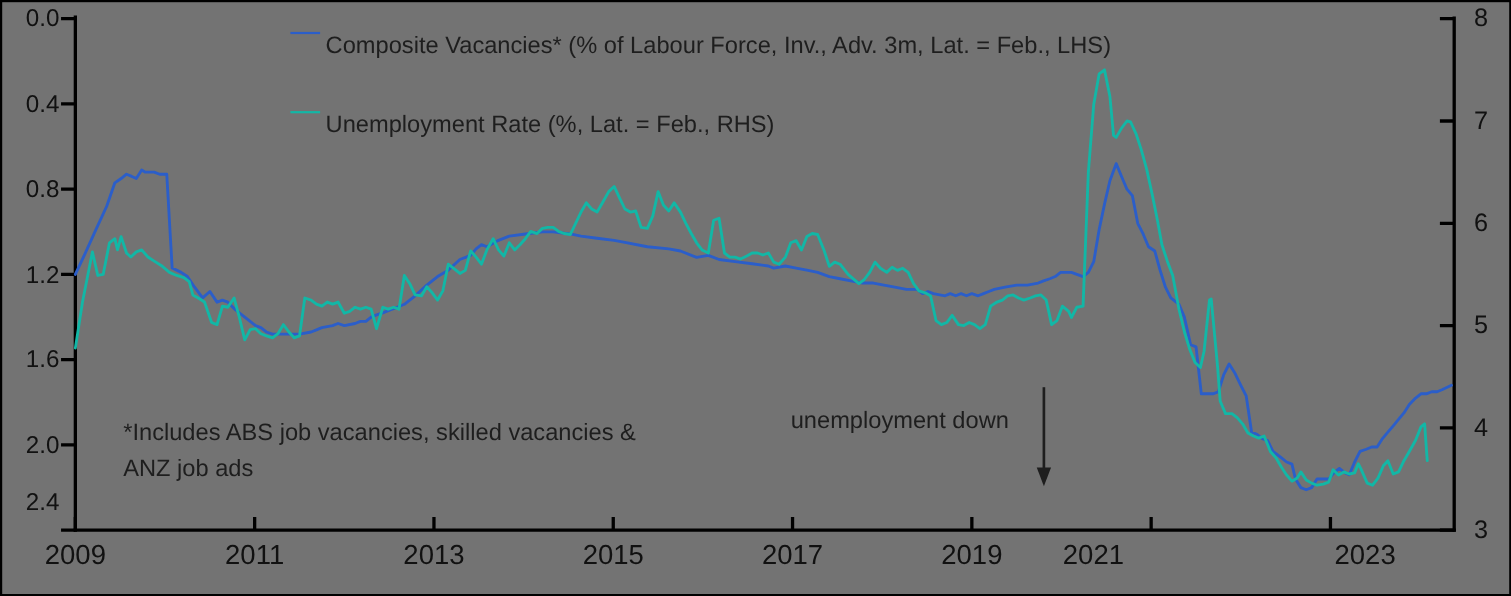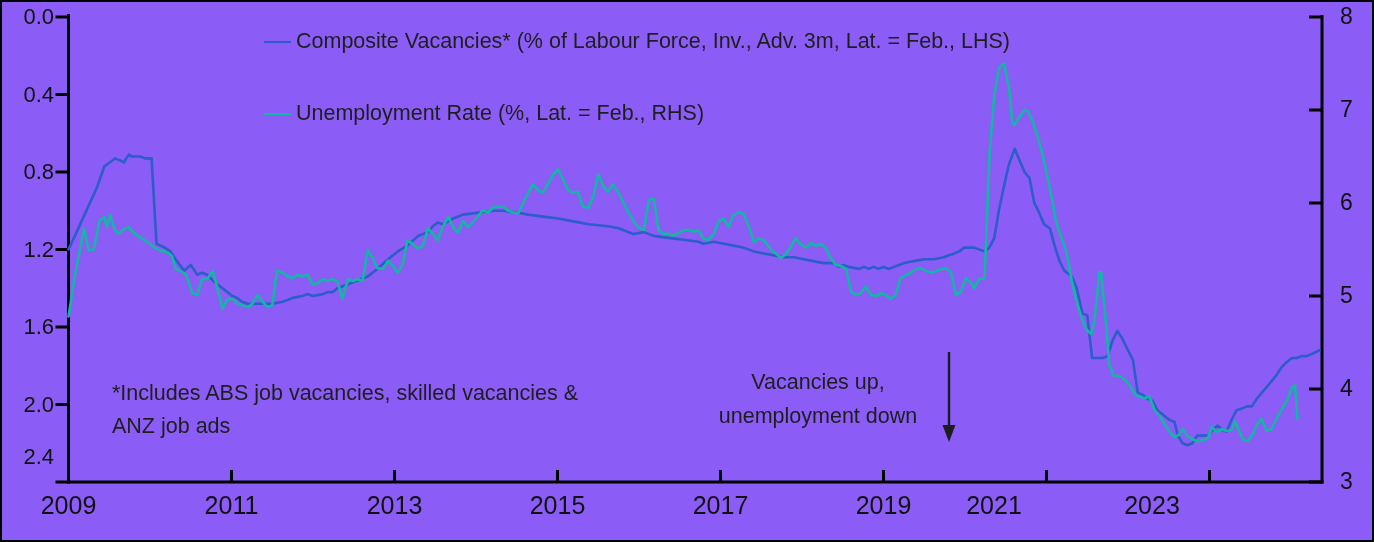--- a/index.html
+++ b/index.html
@@ -1,26 +1,26 @@
 <!DOCTYPE html>
 <html><head>
 <meta charset="utf-8">
 <style>
   html,body{margin:0;padding:0;background:#888;}
   .frame{
-    position:relative; width:1374px; height:542px; background:#8b5cf6;
+    position:relative; width:1374px; height:542px; background:#737373;
     border:2px solid #000; box-sizing:border-box; overflow:hidden;
     font-family:"Liberation Sans", sans-serif; color:#1a1a1a;
   }
   svg.plot{position:absolute; left:0; top:0; width:1370px; height:538px;}
   .lbl{position:absolute; color:#111; white-space:nowrap;}
   .ytick-l{width:50px; text-align:right; font-size:22px;}
   .ytick-r{width:40px; text-align:left; font-size:23px;}
   .xtick{width:90px; text-align:center; font-size:25px;}
-  .legend-row{position:absolute; display:flex; align-items:center; font-size:21.5px; color:#1e1e1e;}
+  .legend-row{position:absolute; display:flex; font-size:21.5px; color:#1e1e1e;}
   .swatch{display:inline-block; width:27px; height:0; border-top:2.6px solid; margin-right:5px; flex:none;}
   .footnote{position:absolute; left:110px; top:375px; font-size:21.5px; line-height:33px; color:#1e1e1e;}
   .callout{position:absolute; left:692px; top:363px; width:248px; text-align:center;
            font-size:21.5px; line-height:34px; color:#1e1e1e;}
 </style>
 </head>
 <body>
 
 <div class="frame">
 
@@ -69,35 +69,34 @@
       <div class="lbl ytick-r" style="left: 1338px; top: 280px;">5</div>
       <div class="lbl ytick-r" style="left: 1338px; top: 373px;">4</div>
       <div class="lbl ytick-r" style="left: 1338px; top: 466px;">3</div>
       <div class="lbl xtick" style="left: 21.5px; top: 489px;">2009</div>
       <div class="lbl xtick" style="left: 184.5px; top: 489px;">2011</div>
       <div class="lbl xtick" style="left: 347.5px; top: 489px;">2013</div>
       <div class="lbl xtick" style="left: 510.5px; top: 489px;">2015</div>
       <div class="lbl xtick" style="left: 673.5px; top: 489px;">2017</div>
       <div class="lbl xtick" style="left: 836.5px; top: 489px;">2019</div>
       <div class="lbl xtick" style="left: 947px; top: 489px;">2021</div>
-      <div class="lbl xtick" style="left: 1105px; top: 489px;">2023</div>
+      <div class="lbl xtick" style="left: 1194px; top: 489px;">2023</div>
     </div>
 
   <div class="legend-row" style="left:262px; top:27px;">
     <span class="swatch" id="swatch-0" style="border-top-color: rgb(43, 94, 201);"></span>
     <span>Composite Vacancies* (% of Labour Force, Inv., Adv. 3m, Lat. = Feb., LHS)</span>
   </div>
   <div class="legend-row" style="left:262px; top:99px;">
     <span class="swatch" id="swatch-1" style="border-top-color: rgb(18, 183, 166);"></span>
     <span>Unemployment Rate (%, Lat. = Feb., RHS)</span>
   </div>
 
   <div class="footnote">
     <div>*Includes ABS job vacancies, skilled vacancies &amp;</div>
     <div>ANZ job ads</div>
   </div>
 
   <div class="callout">
-    <div>Vacancies up,</div>
     <div>unemployment down</div>
   </div>
 
 </div>
 
 </body></html>

